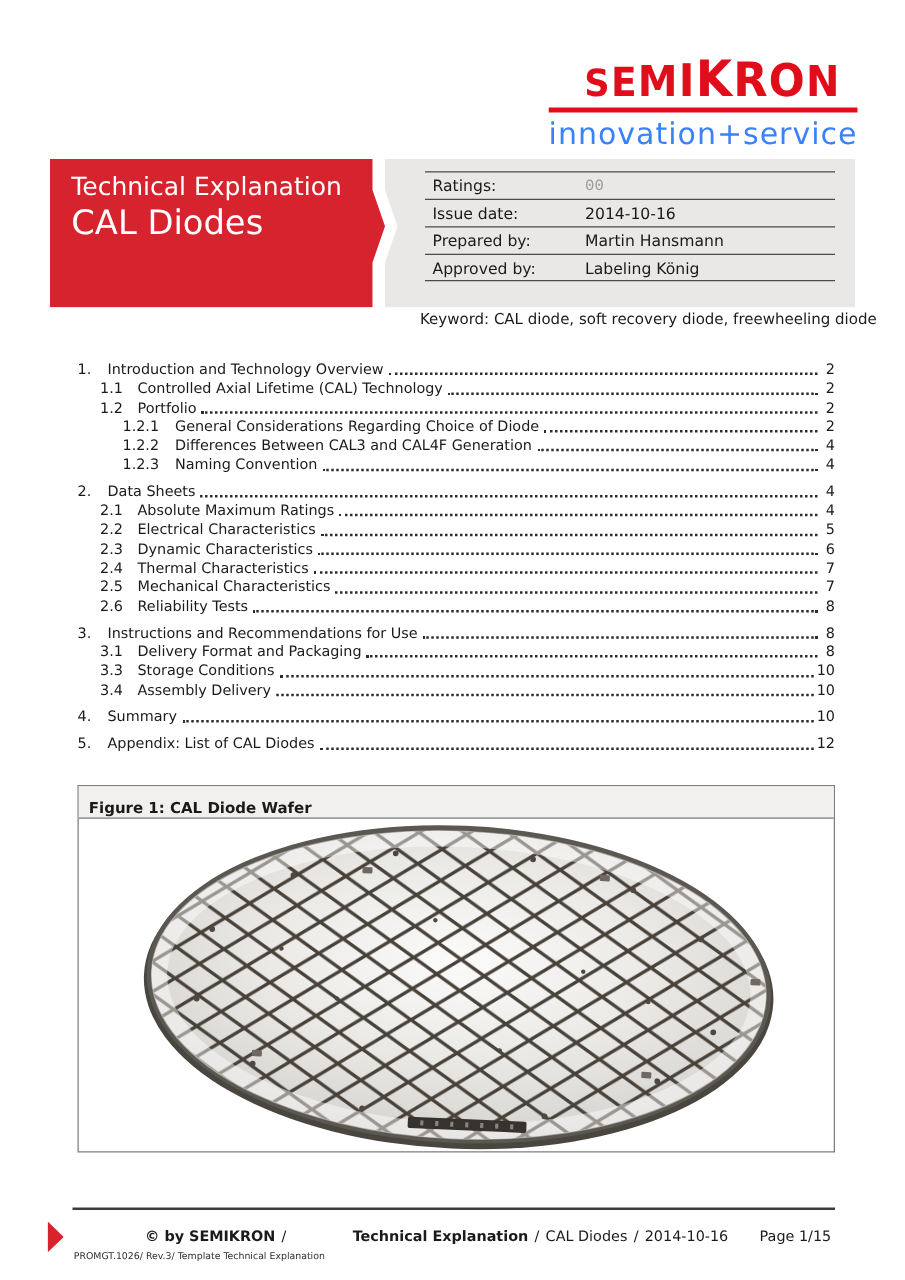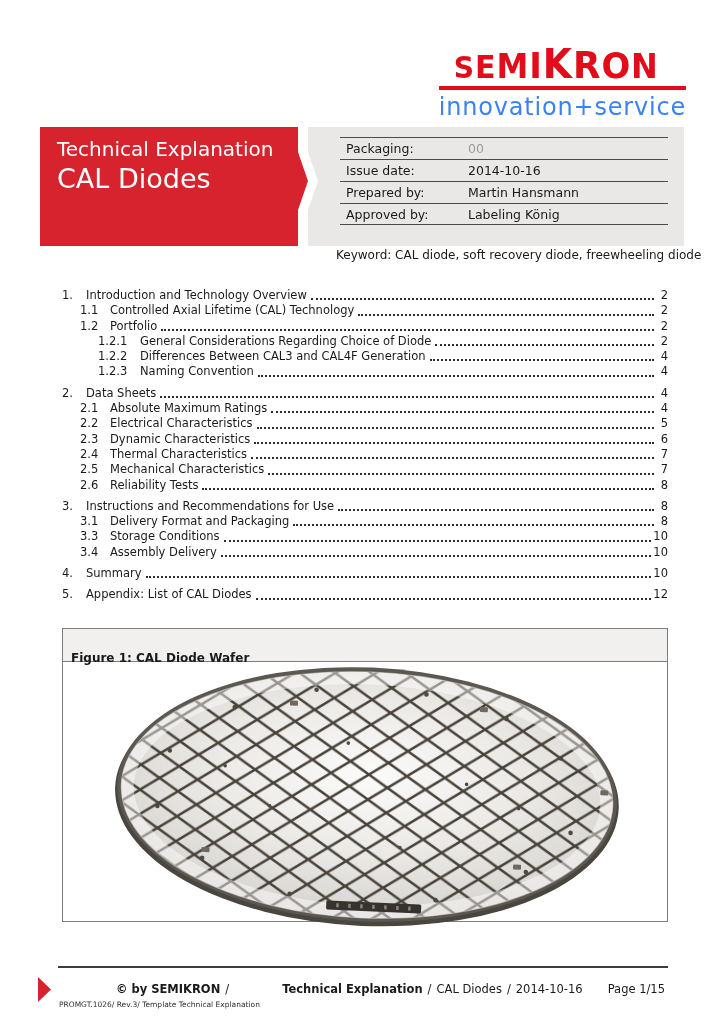--- a/index.html
+++ b/index.html
@@ -8,59 +8,59 @@
     --panel-gray:#e9e8e6;
     --caption-bg:#f1f0ee;
     --text:#1a1a1a;
     --rule:#4a4a4a;
   }
   *{margin:0;padding:0;box-sizing:border-box;}
   body{background:#ffffff;font-family:"DejaVu Sans","Liberation Sans",sans-serif;color:var(--text);}
   .page{position:relative;width:724px;height:1024px;background:#ffffff;overflow:hidden;}
 
   
-  .logo-block{position:absolute;top:44px;right:38px;text-align:left;}
+  .logo-block{position:absolute;top:44px;right:38px;text-align:center;}
   .logo-wordmark{display:block;white-space:nowrap;line-height:1;color:var(--logo-red);font-weight:bold;letter-spacing:1px;transform:scaleX(.94);transform-origin:right;}
   .logo-rule{height:4px;background:var(--logo-red);margin-top:2px;}
   .logo-tagline{display:block;margin-top:3px;font-size:24px;color:#3b82f6;letter-spacing:.8px;}
 
   
   .banner-red{position:absolute;left:40px;top:127px;width:268px;height:119px;background:var(--brand-red);
     clip-path:polygon(0 0,258px 0,258px 25px,268px 54px,258px 83px,258px 119px,0 119px);
     color:#ffffff;padding:10px 0 0 17px;}
   .banner-subtitle{font-size:20px;line-height:25px;font-weight:400;}
   .banner-title{font-size:27px;line-height:33px;font-weight:400;}
   .banner-gray{position:absolute;left:308px;top:127px;width:376px;height:119px;background:var(--panel-gray);
     clip-path:polygon(0 0,100% 0,100% 100%,0 100%,0 83px,10px 54px,0 25px);}
 
   
   .info-table{position:absolute;left:32px;top:10px;right:16px;}
   .info-row{display:grid;grid-template-columns:128px 1fr;height:22px;align-items:center;border-top:1px solid var(--rule);font-size:12.5px;}
   .info-row:last-child{border-bottom:1px solid var(--rule);}
   .info-label{padding-left:6px;}
-  .info-value.muted{color:#9b9b9b;}
+  .info-value.muted{color:#9b9b9b;font-family:Liberation Mono, monospace;}
   .keyword{position:absolute;left:336px;top:248px;font-size:12px;}
 
   
   .toc{position:absolute;left:62px;top:288px;width:606px;font-size:11.5px;}
   .toc-row{display:flex;align-items:baseline;line-height:15.3px;}
   .toc-row.gap{margin-top:6px;}
   .toc-row.lvl2{padding-left:18px;justify-content:center;}
   .toc-row.lvl3{padding-left:36px;}
   .toc-num{flex:none;}
   .lvl1 .toc-num{width:24px;}
   .lvl2 .toc-num{width:30px;}
   .lvl3 .toc-num{width:42px;}
   .toc-label{flex:none;padding-right:2px;white-space:nowrap;}
   .leader{flex:1;align-self:flex-end;border-bottom:2px dotted #2d2d2d;margin:0 2px 3px 2px;}
   .toc-page{flex:none;min-width:12px;text-align:right;}
 
   
   .figure-box{position:absolute;left:62px;top:628px;width:606px;height:294px;border:1px solid #7d7d7d;background:#ffffff;}
-  .figure-caption{height:14px;line-height:26px;padding:16px 8px;background:var(--caption-bg);border-bottom:1px solid #7d7d7d;font-size:12px;font-weight:bold;}
+  .figure-caption{height:26px;line-height:26px;padding:4px 8px;background:var(--caption-bg);border-bottom:1px solid #7d7d7d;font-size:12px;font-weight:bold;}
   .figure-body{position:relative;height:266px;}
   .figure-body svg{position:absolute;left:1px;top:0;}
 
   
   .footer-rule{position:absolute;left:58px;top:966px;width:610px;height:2px;background:#3c3c3c;}
   .footer-arrow{position:absolute;left:38px;top:977px;width:13px;height:25px;background:var(--brand-red);
     clip-path:polygon(0 0,100% 50%,0 100%);}
   .footer-line{position:absolute;left:68px;top:982px;font-size:11.5px;white-space:nowrap;}
   .footer-line .b{font-weight:bold;margin-left:48px;}
   .footer-line .sep{padding:0 5px;}
@@ -79,21 +79,21 @@
   </div>
 
   <div class="banner-red">
     <div class="banner-subtitle">Technical Explanation</div>
     <div class="banner-title">CAL Diodes</div>
   </div>
 
   <div class="banner-gray">
     <div class="info-table">
         <div class="info-row">
-          <div class="info-label">Packaging:</div>
+          <div class="info-label">Ratings:</div>
           <div class="info-value muted">00</div>
         </div>
         <div class="info-row">
           <div class="info-label">Issue date:</div>
           <div class="info-value">2014-10-16</div>
         </div>
         <div class="info-row">
           <div class="info-label">Prepared by:</div>
           <div class="info-value">Martin Hansmann</div>
         </div>

